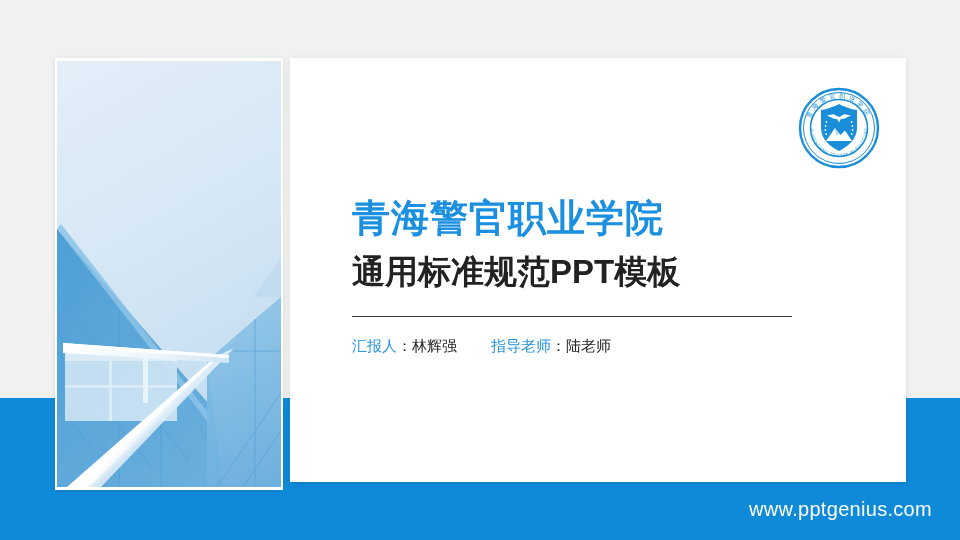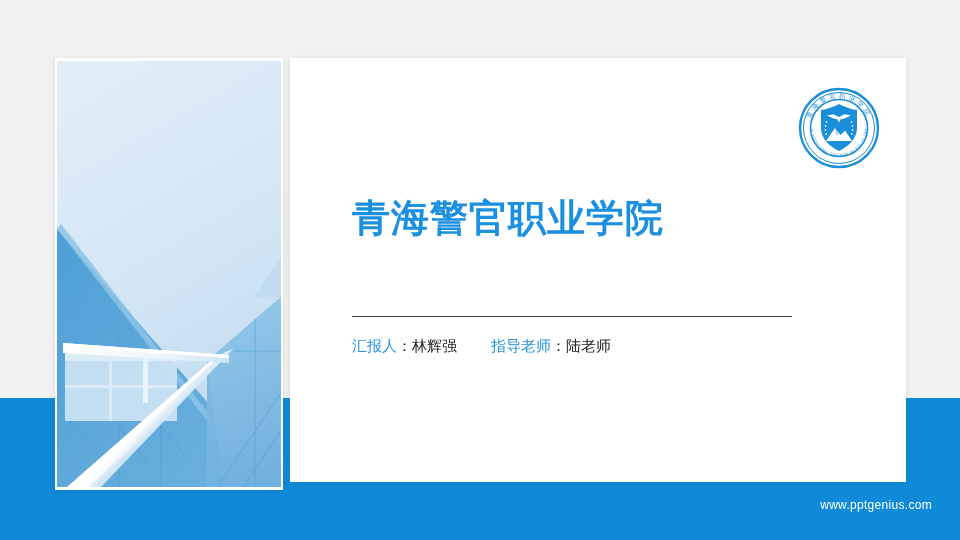--- a/index.html
+++ b/index.html
@@ -66,21 +66,21 @@
 
   
   .logo{
     position:absolute;left:795px;top:84px;width:88px;height:88px;
   }
   .logo svg{display:block;width:88px;height:88px;}
 
   
   .footer-url{
     position:absolute;right:28px;top:498px;
-    font-size:12px;color:#ffffff;letter-spacing:0.3px;
+    font-size:20px;color:#ffffff;letter-spacing:0.3px;
     white-space:nowrap;
   }
 </style>
 </head>
 <body>
 
 <div class="slide">
 
   <div class="blue-band"></div>
 
@@ -197,20 +197,21 @@
           <circle cx="31.2" cy="50" r="0.9"></circle>
         <circle cx="56.5" cy="38" r="0.9"></circle>
           <circle cx="57.4" cy="42" r="0.9"></circle>
         <circle cx="57.6" cy="46" r="0.9"></circle>
           <circle cx="56.8" cy="50" r="0.9"></circle>
       </g>
     </svg>
   </div>
 
   <div class="title-main">青海警官职业学院</div>
+  <div class="title-sub">通用标准规范PPT模板</div>
   <div class="divider"></div>
 
   <div class="byline">
     <span class="lab">汇报人</span><span class="val">：</span><span class="val">林辉强</span><span class="gap"></span><span class="lab">指导老师</span><span class="val">：</span><span class="val">陆老师</span>
   </div>
 
   <div class="footer-url">www.pptgenius.com</div>
 
 </div>
 

